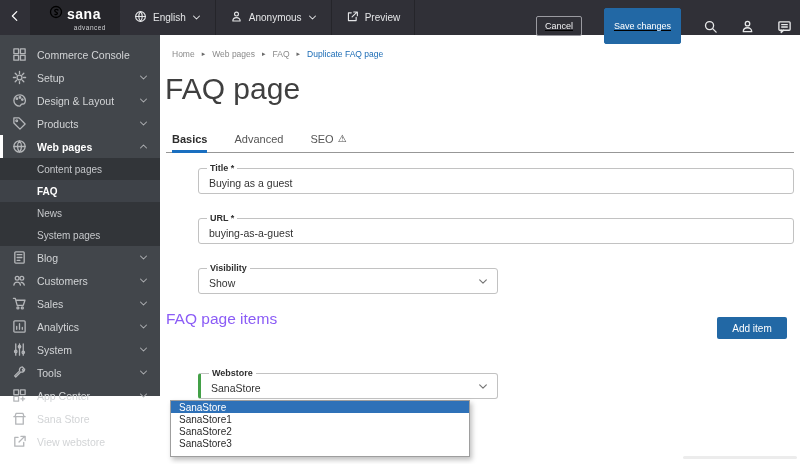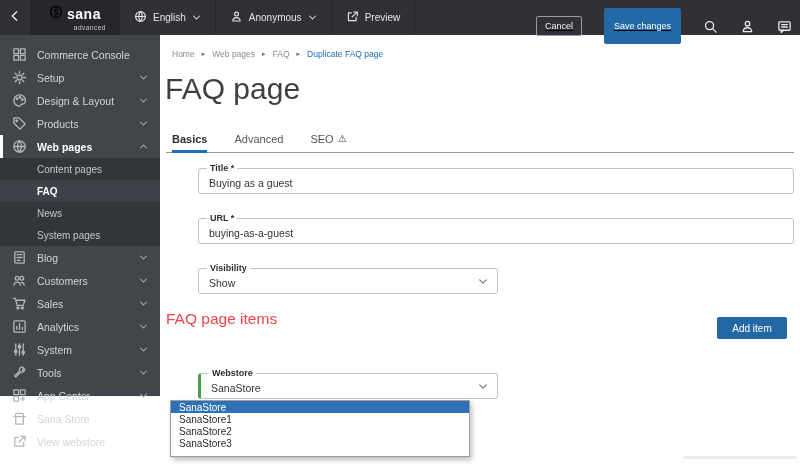--- a/index.html
+++ b/index.html
@@ -75,21 +75,21 @@
   .field .fvalue { position:absolute; left:10px; bottom:4px; font-size:10.5px;
                    color:#333; white-space:nowrap; }
   .field.select { cursor:pointer; }
   .field .fchev { position:absolute; right:9px; top:9px; color:#757575; display:flex; }
   .f-title { top:133px; right:6px; }
   .f-url   { top:183px; right:6px; }
   .f-vis   { top:233px; width:300px; }
   .f-store { top:338px; width:300px; border-left:3px solid #43a047; }
 
   .section-heading { position:absolute; left:6px; top:275px; font-size:15.5px;
-                     color:#ef4444; font-weight:400; }
+                     color:#8b5cf6; font-weight:400; }
   .btn-additem { position:absolute; right:13px; top:282px; width:70px; height:22px;
                  background:#2268a5; color:#fff; border:none; border-radius:2px;
                  font-size:10px; cursor:pointer; font-family:inherit; }
 
   .dropdown { position:absolute; left:10px; top:365px; width:300px;
               background:#fff; border:1px solid #9e9e9e; padding-bottom:7px;
               box-shadow:2px 3px 5px rgba(0,0,0,.25); z-index:10; }
   .dd-option { height:12px; display:flex; align-items:center; padding-left:8px;
                font-size:10px; color:#2b2b2b; cursor:pointer; white-space:nowrap; }
   .dd-option.selected { background:#2e71b8; color:#fff; }

